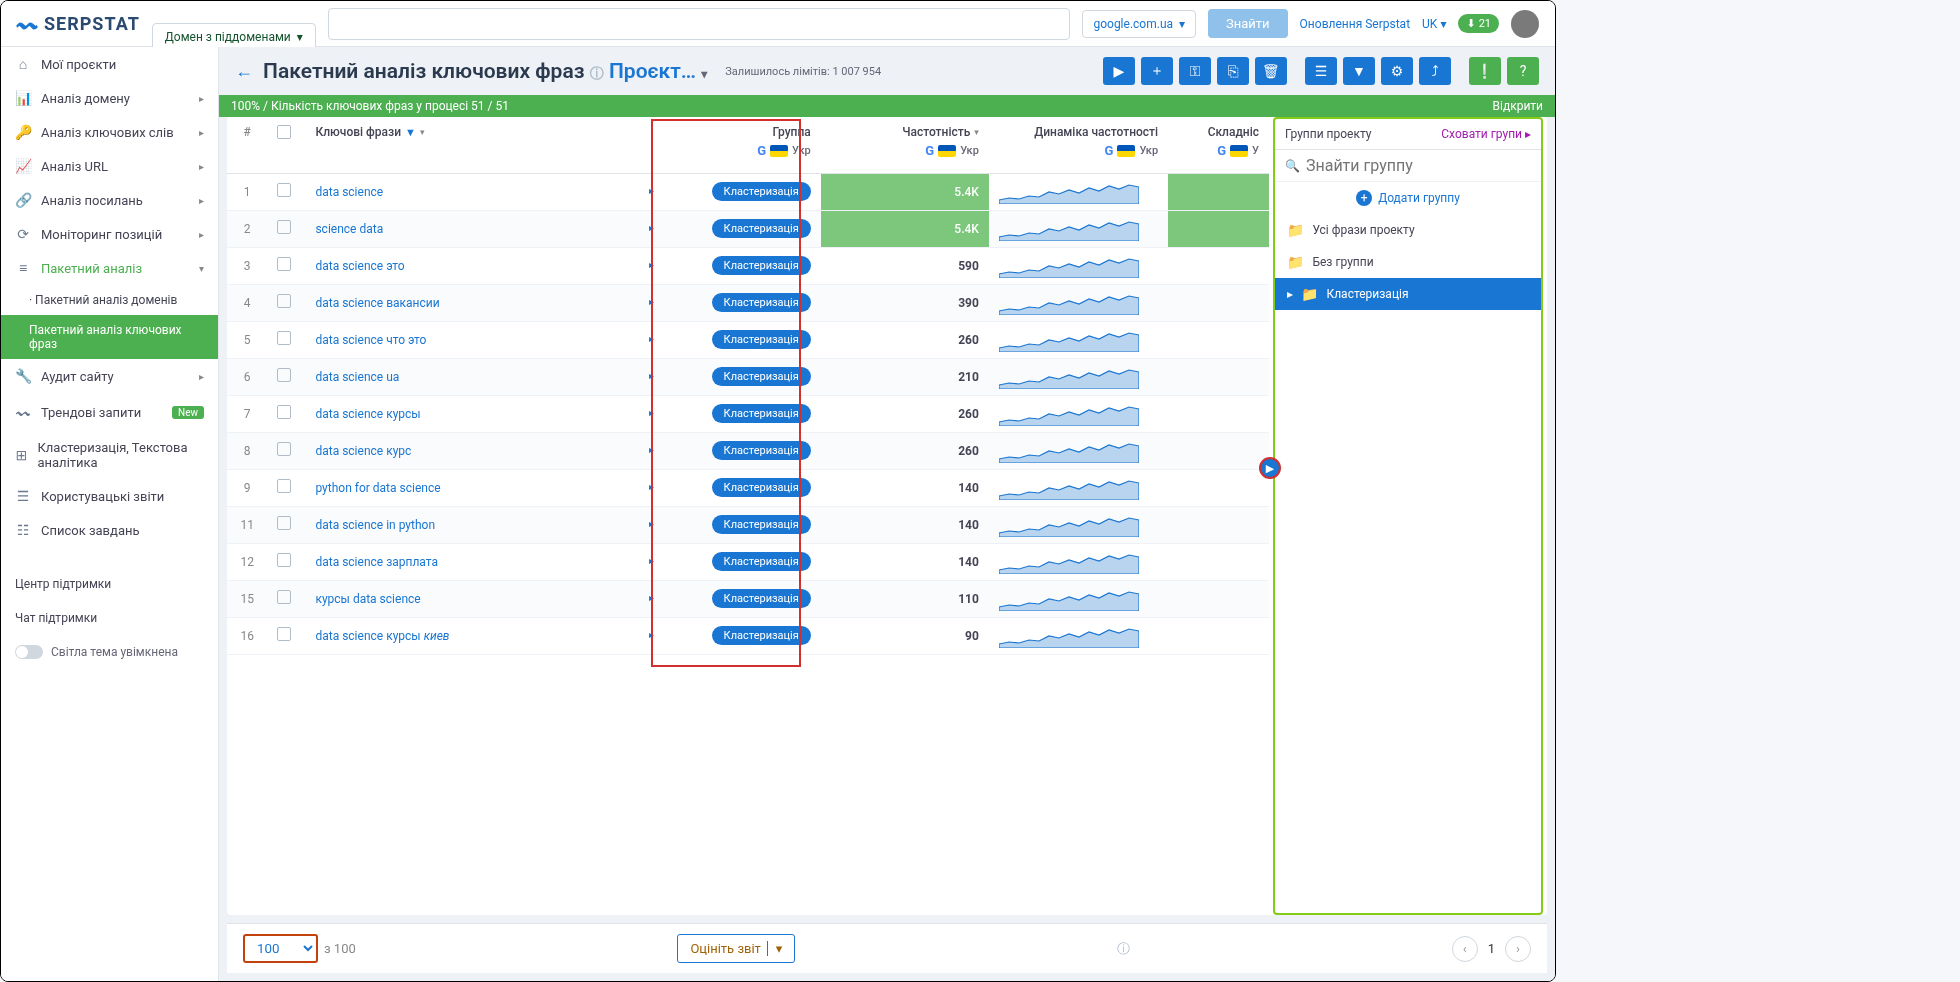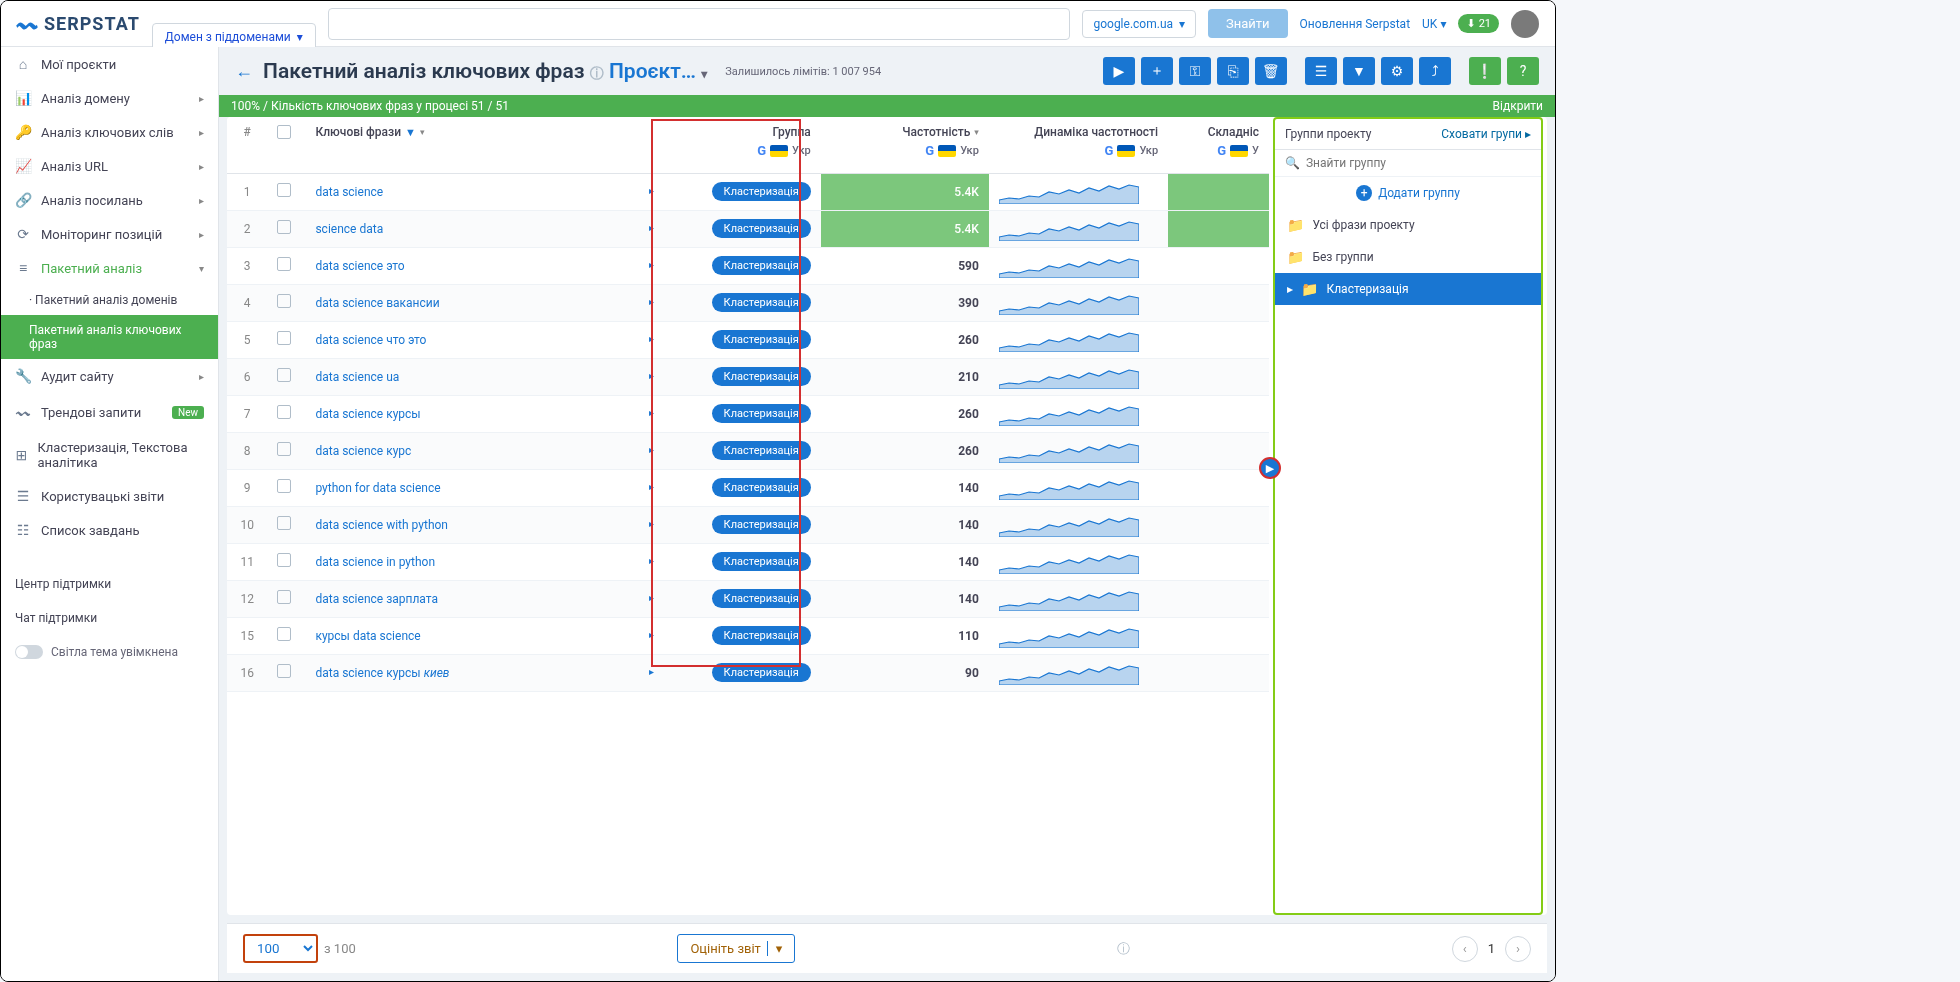--- a/index.html
+++ b/index.html
@@ -3,21 +3,21 @@
 <meta charset="utf-8">
 <style>
 * { margin: 0; padding: 0; box-sizing: border-box; font-family: -apple-system, BlinkMacSystemFont, 'Segoe UI', Roboto, sans-serif; }
 body { background: #f5f7fa; color: #333; font-size: 13px; overflow: hidden; }
 .app { display: flex; flex-direction: column; height: 982px; width: 1556px; border: 1px solid #000; border-radius: 8px; overflow: hidden; }
 
 
 .header { display: flex; align-items: center; height: 46px; background: #fff; border-bottom: 1px solid #e0e4e9; padding: 0 16px; gap: 12px; }
 .logo { display: flex; align-items: center; gap: 6px; font-weight: 700; font-size: 18px; color: #2b4a6f; letter-spacing: 1px; }
 .logo-icon { color: #1976d2; font-size: 20px; }
-.search-type { display: flex; align-items: center; gap: 6px; padding: 6px 12px; border: 1px solid #d0d7de; border-radius: 4px; background: #fff; cursor: pointer; font-size: 12px; color: #1d4ed8; margin-top: 26px; }
+.search-type { display: flex; align-items: center; gap: 6px; padding: 6px 12px; border: 1px solid #d0d7de; border-radius: 4px; background: #fff; cursor: pointer; font-size: 12px; color: #14532d; margin-top: 26px; }
 .search-input { flex: 1; height: 32px; border: 1px solid #d0d7de; border-radius: 4px; padding: 0 10px; background: #fff; }
 .se-select { display: flex; align-items: center; gap: 6px; padding: 6px 10px; border: 1px solid #d0d7de; border-radius: 4px; background: #fff; cursor: pointer; font-size: 12px; color: #1976d2; }
 .btn-search { background: #8fc1ea; color: #fff; border: none; padding: 7px 18px; border-radius: 4px; font-size: 13px; cursor: pointer; }
 .header-link { color: #1976d2; font-size: 12px; cursor: pointer; }
 .lang-sel { color: #1976d2; font-size: 12px; cursor: pointer; display: flex; align-items: center; gap: 3px; }
 .download-badge { background: #4caf50; color: #fff; padding: 3px 8px; border-radius: 12px; font-size: 11px; display: flex; align-items: center; gap: 3px; cursor: pointer; }
 .avatar { width: 28px; height: 28px; border-radius: 50%; background: #7a7a7a; cursor: pointer; }
 
 
 .body { display: flex; flex: 1; overflow: hidden; }
@@ -74,23 +74,23 @@
 .freq-cell.hl { background: #7cc77c; color: #fff; font-weight: 500; text-align: right; }
 .spark { width: 140px; height: 24px; }
 .filter-icon { color: #1976d2; font-size: 11px; }
 .sort-icon { color: #888; font-size: 9px; }
 .flag-ua { display: inline-block; width: 18px; height: 12px; background: linear-gradient(to bottom, #0057b7 50%, #ffd700 50%); border-radius: 2px; }
 .g-icon { color: #4285f4; font-weight: 700; font-size: 13px; }
 
 
 .right-panel { width: 270px; border: 2px solid #84cc16; border-radius: 4px; background: #fff; display: flex; flex-direction: column; font-size: 12px; overflow: hidden; margin: 0 4px; }
 .rp-header { display: flex; justify-content: space-between; padding: 8px 10px; border-bottom: 1px solid #e0e4e9; font-size: 12px; color: #445; }
-.rp-header .hide { color: #0369a1; cursor: pointer; }
+.rp-header .hide { color: #a21caf; cursor: pointer; }
 .rp-search { padding: 6px 10px; display: flex; align-items: center; gap: 6px; border-bottom: 1px solid #eef2f6; color: #999; }
-.rp-search input { border: none; flex: 1; font-size: 12px; outline: none; }
+.rp-search input { border: none; flex: 1; font-size: 16px; outline: none; }
 .rp-add { padding: 8px 10px; color: #1976d2; cursor: pointer; display: flex; align-items: center; gap: 6px; justify-content: center; }
 .rp-item { padding: 8px 12px; display: flex; align-items: center; gap: 8px; color: #445; cursor: pointer; }
 .rp-item.active { background: #1976d2; color: #fff; }
 .rp-folder { color: #1976d2; font-size: 14px; }
 .rp-item.active .rp-folder { color: #fff; }
 
 .expand-btn { position: absolute; width: 22px; height: 22px; background: #1976d2; color: #fff; border-radius: 50%; display: flex; align-items: center; justify-content: center; cursor: pointer; font-size: 11px; border: 2px solid #d32f2f; right: 274px; top: 340px; z-index: 10; }
 
 
 .table-footer { display: flex; align-items: center; padding: 10px 16px; gap: 14px; border-top: 1px solid #e0e4e9; background: #fff; margin: 0 8px 8px 8px; }
@@ -424,33 +424,20 @@
     <td class="group-cell"><span class="group-pill">Кластеризація</span></td>
     <td class="freq-cell ">140</td>
     <td>
                       <div class="spark"><svg viewBox="0 0 140 24">
                           <path class="spark-path" d="M0,20 L10,18 L20,19 L30,16 L40,17 L50,12 L60,14 L70,10 L80,13 L90,8 L100,11 L110,6 L120,9 L130,5 L140,7 L140,24 L0,24 Z"></path>
                         </svg></div>
                     </td>
     <td style="background:"></td>
   </tr>
                   <tr>
-    <td class="row-num">10</td>
-    <td class="row-check"><span class="chk"></span></td>
-    <td class="kw-cell">data science with python<span class="kw-expand">▸</span></td>
-    <td class="group-cell"><span class="group-pill">Кластеризація</span></td>
-    <td class="freq-cell ">140</td>
-    <td>
-                      <div class="spark"><svg viewBox="0 0 140 24">
-                          <path class="spark-path" d="M0,20 L10,18 L20,19 L30,16 L40,17 L50,12 L60,14 L70,10 L80,13 L90,8 L100,11 L110,6 L120,9 L130,5 L140,7 L140,24 L0,24 Z"></path>
-                        </svg></div>
-                    </td>
-    <td style="background:"></td>
-  </tr>
-                  <tr>
     <td class="row-num">11</td>
     <td class="row-check"><span class="chk"></span></td>
     <td class="kw-cell">data science in python<span class="kw-expand">▸</span></td>
     <td class="group-cell"><span class="group-pill">Кластеризація</span></td>
     <td class="freq-cell ">140</td>
     <td>
                       <div class="spark"><svg viewBox="0 0 140 24">
                           <path class="spark-path" d="M0,20 L10,18 L20,19 L30,16 L40,17 L50,12 L60,14 L70,10 L80,13 L90,8 L100,11 L110,6 L120,9 L130,5 L140,7 L140,24 L0,24 Z"></path>
                         </svg></div>
                     </td>

